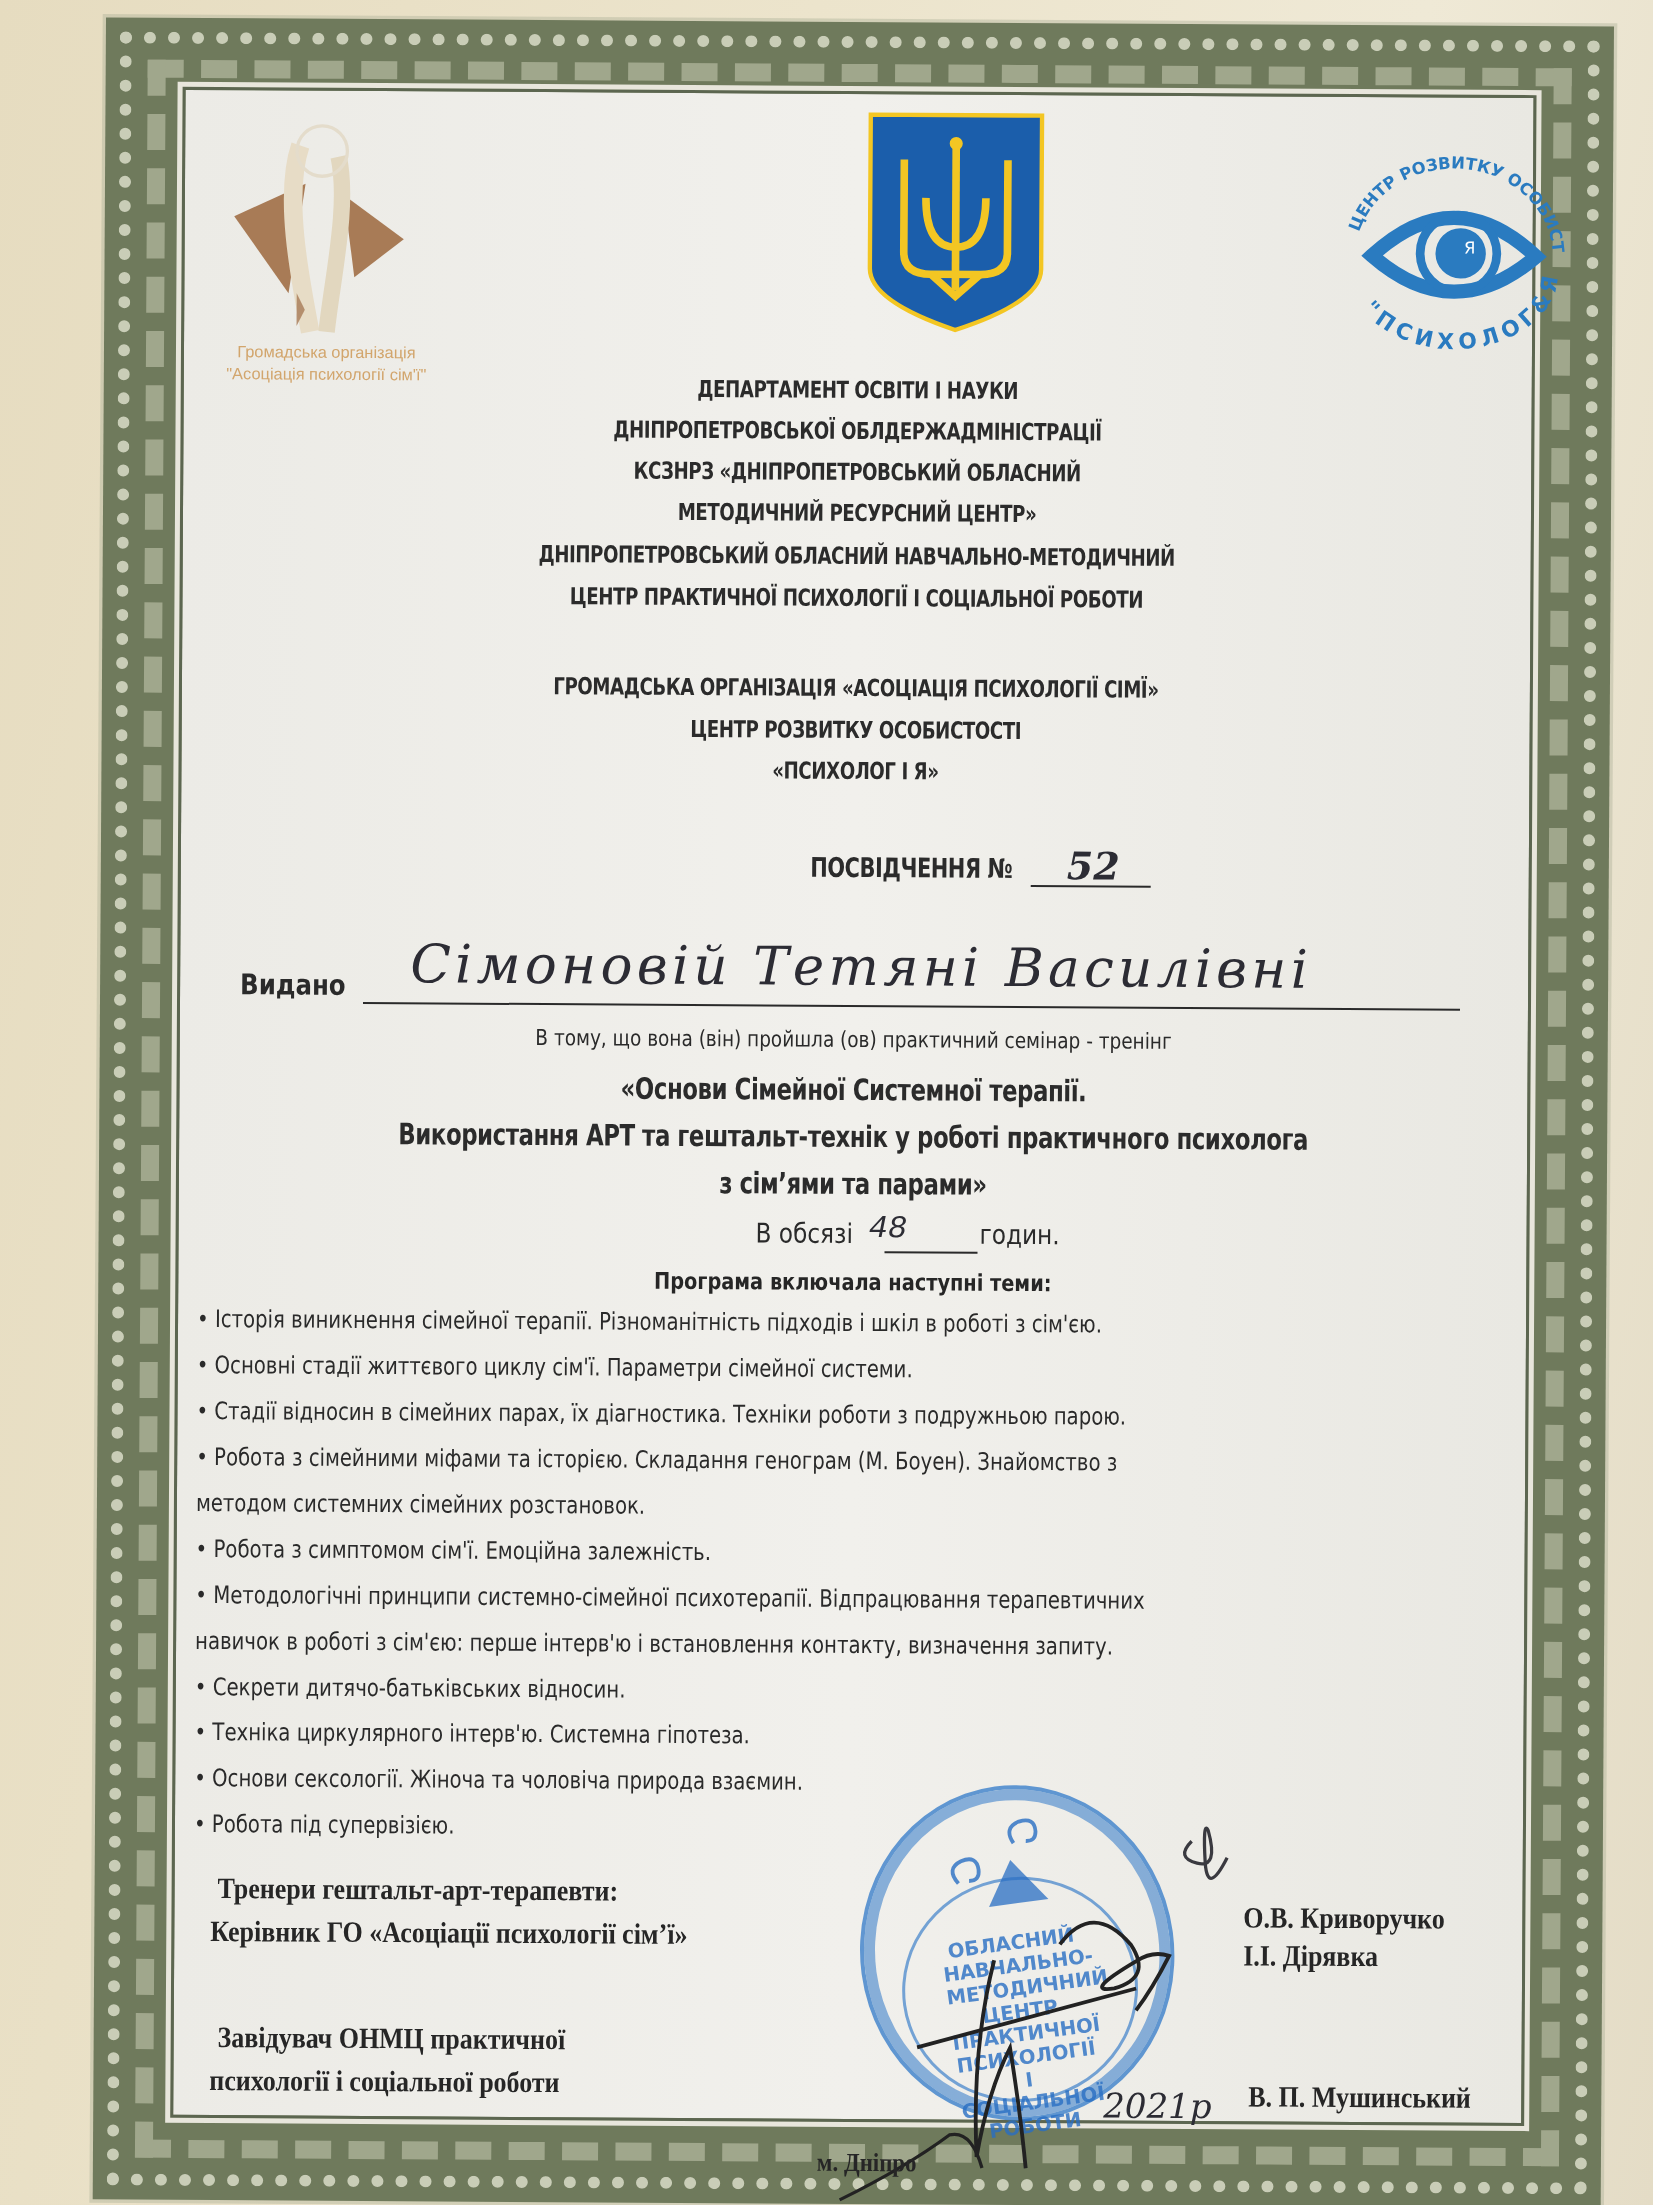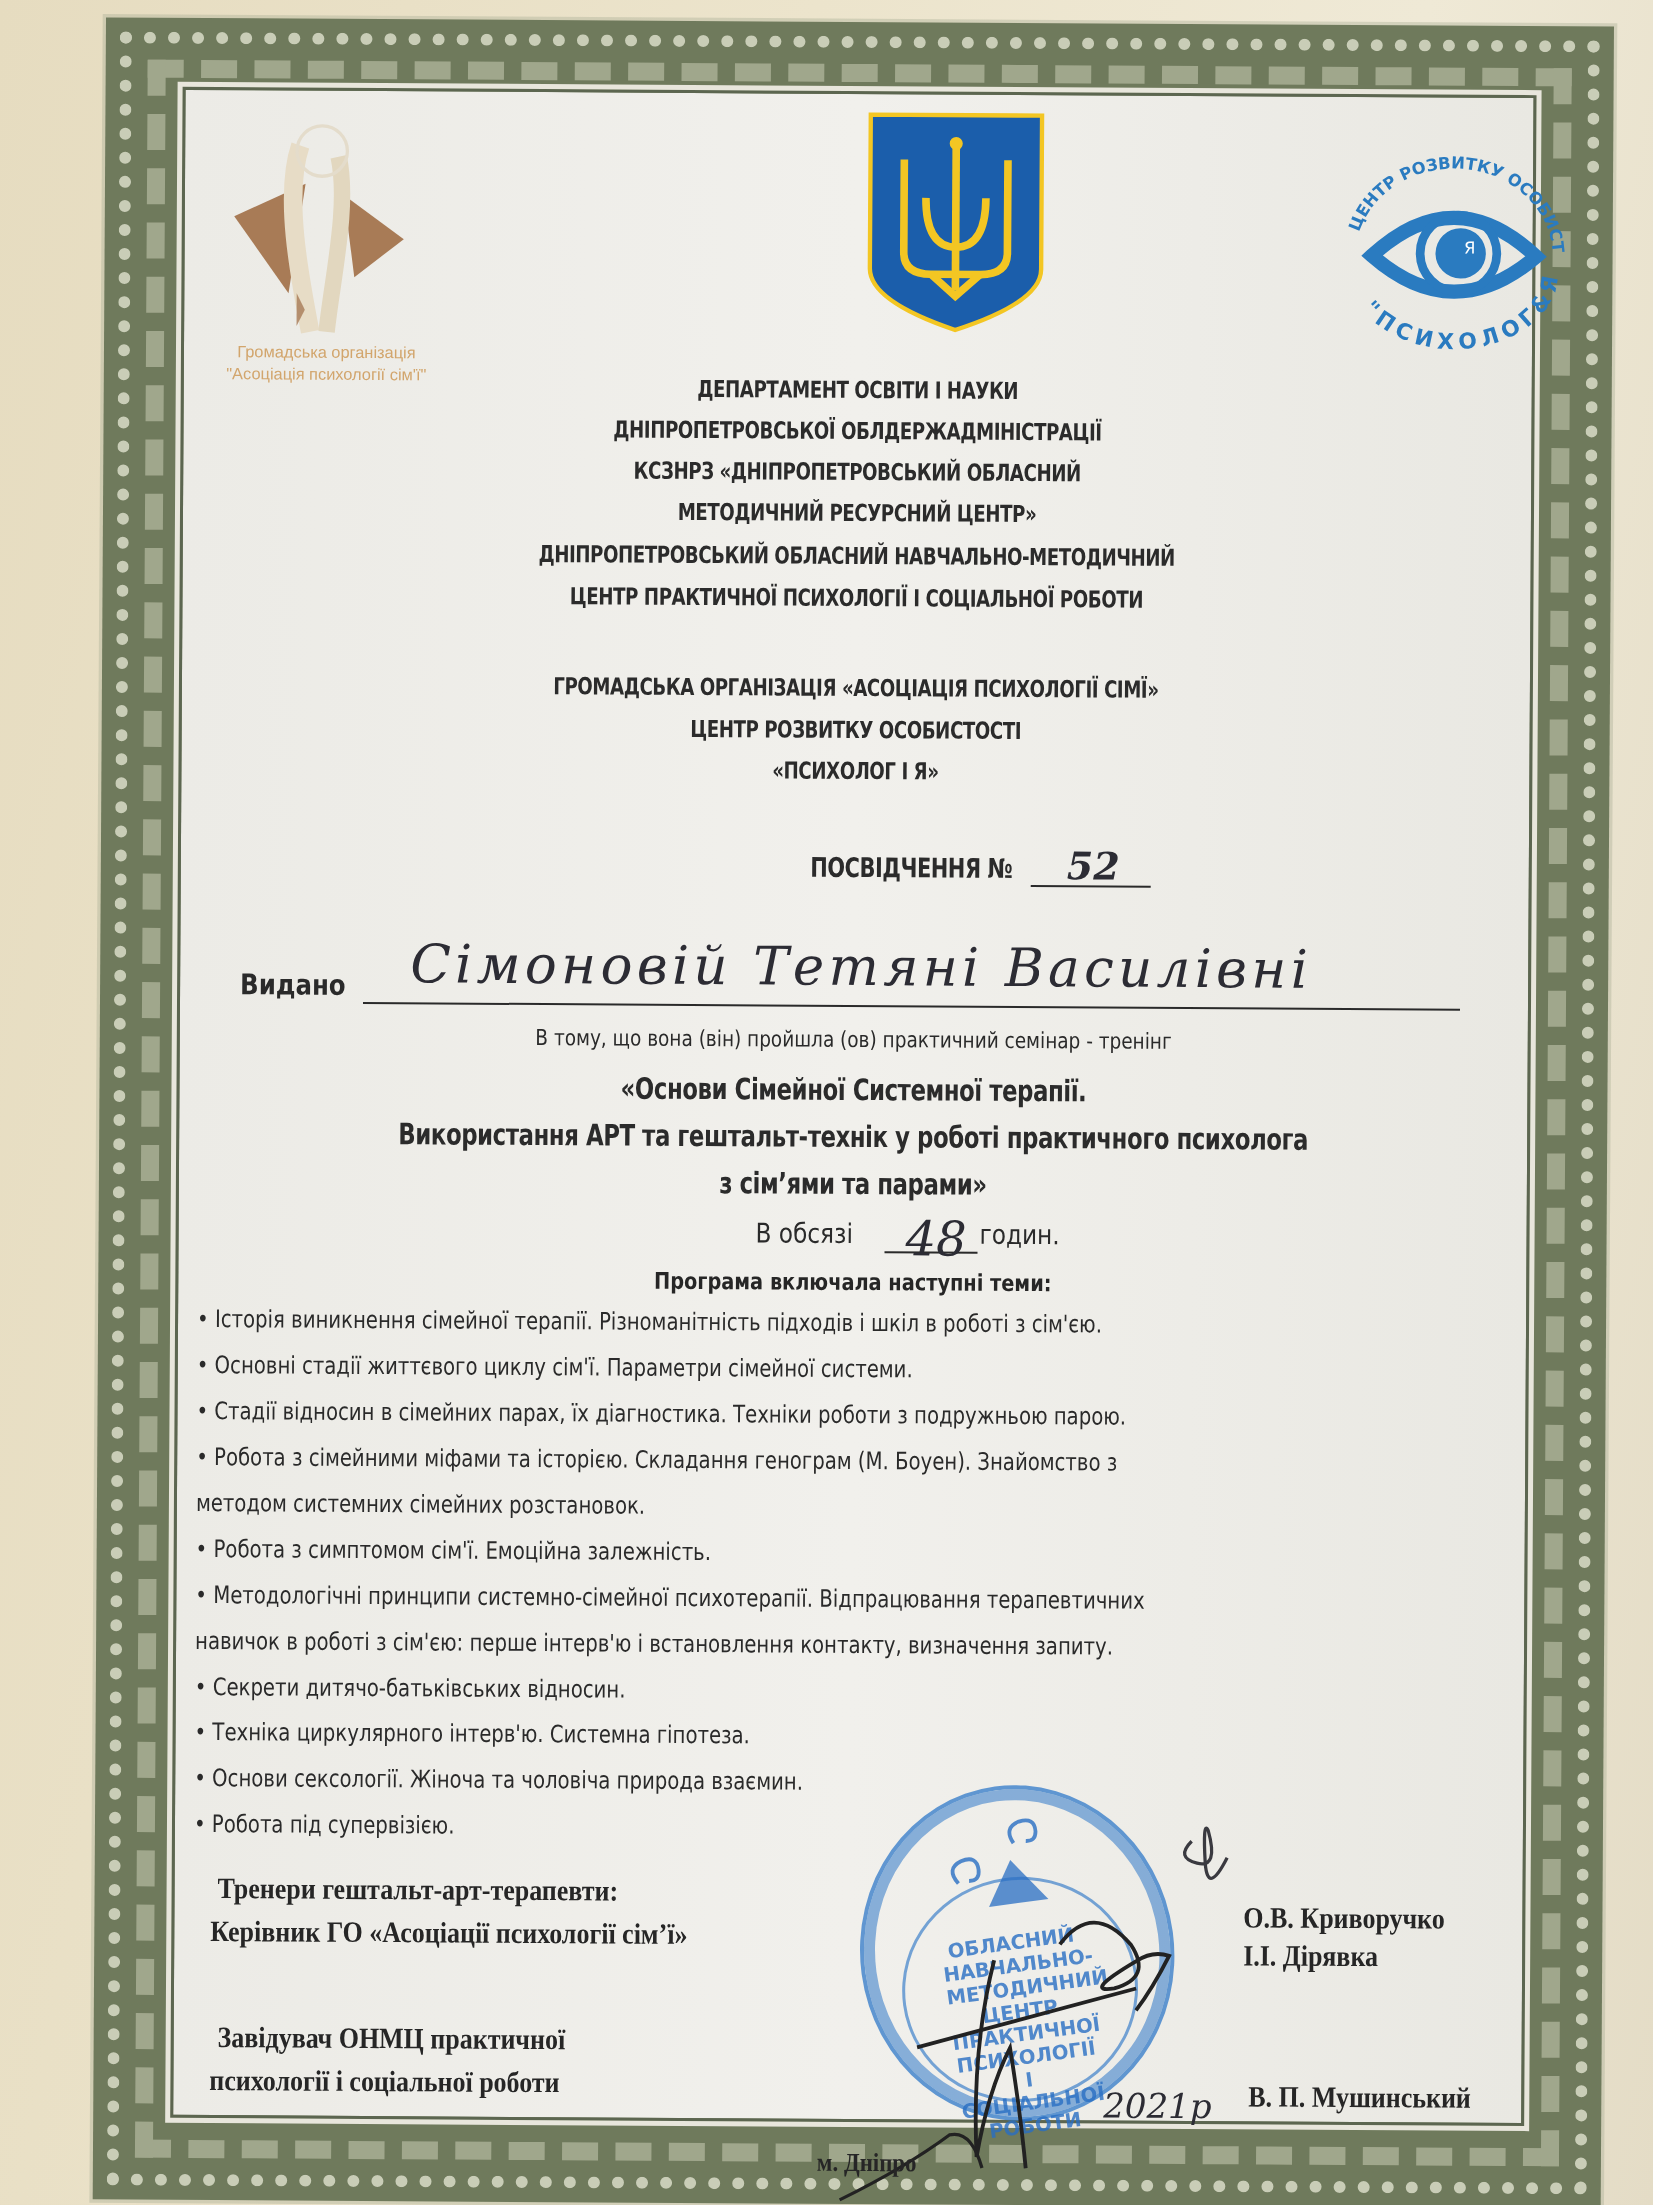--- a/index.html
+++ b/index.html
@@ -128,21 +128,21 @@
     </div>
 
     <div class="abs hdr center" style="top:979px; font-size:29.5px; text-transform:none;">«Основи Сімейної Системної терапії.</div>
     <div class="abs hdr center" style="top:1026px; font-size:29.5px;">Використання АРТ та гештальт-технік у роботі практичного психолога</div>
     <div class="abs hdr center" style="top:1073px; font-size:29.5px;">з сім’ями та парами»</div>
 
     <div class="abs" style="left:569px; top:1124px; font-family:'DejaVu Sans',sans-serif; font-size:27px; color:#2a2a2a; white-space:nowrap;">
       <span style="display:inline-block; transform:scaleX(0.86);">В обсязі</span>
     </div>
     <div class="rule" style="left:706px; top:1157px; width:93px;"></div>
-    <div class="abs hand" style="left:727px; top:1116px; font-size:48px;">48</div>
+    <div class="abs hand" style="left:690px; top:1116px; font-size:32px;font-family:Liberation Mono, monospace;">48</div>
     <div class="abs" style="left:801px; top:1124px; font-family:'DejaVu Sans',sans-serif; font-size:27px; color:#2a2a2a; transform:scaleX(0.86); transform-origin:0 50%;">годин.</div>
 
     <div class="abs center" style="top:1175px;">
       <span style="display:inline-block; font-family:'DejaVu Sans',sans-serif; font-weight:bold; font-size:23px; color:#262626; transform:scaleX(0.84);">Програма включала наступні теми:</span>
     </div>
 
     <div class="abs" style="left:18.6px; top:1215px; width:1313px;">
       <div class="body-text" style="position:absolute; top:0; font-size:24px;"><span>•</span> <span>Історія виникнення сімейної терапії. Різноманітність підходів і шкіл в роботі з сім'єю.</span></div>
       <div class="body-text" style="position:absolute; top:46px; font-size:24px;"><span>•</span> <span>Основні стадії життєвого циклу сім'ї. Параметри сімейної системи.</span></div>
       <div class="body-text" style="position:absolute; top:92px; font-size:24px;"><span>•</span> <span>Стадії відносин в сімейних парах, їх діагностика. Техніки роботи з подружньою парою.</span></div>

